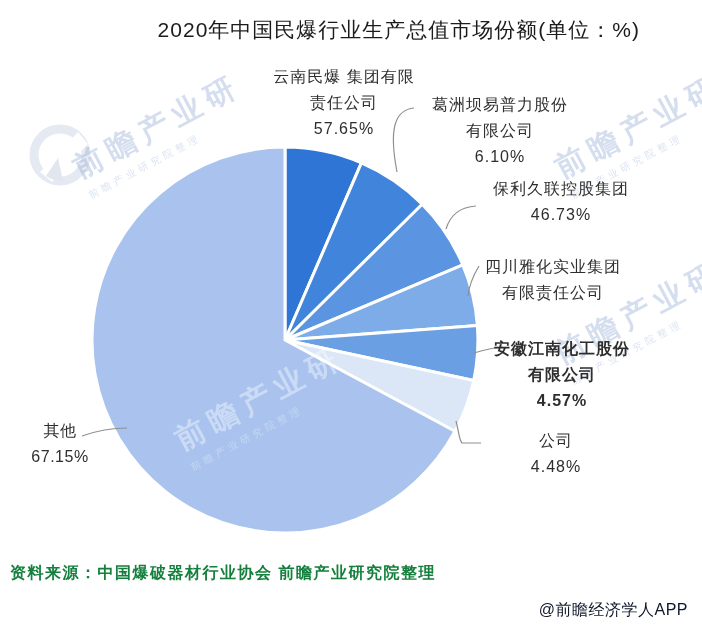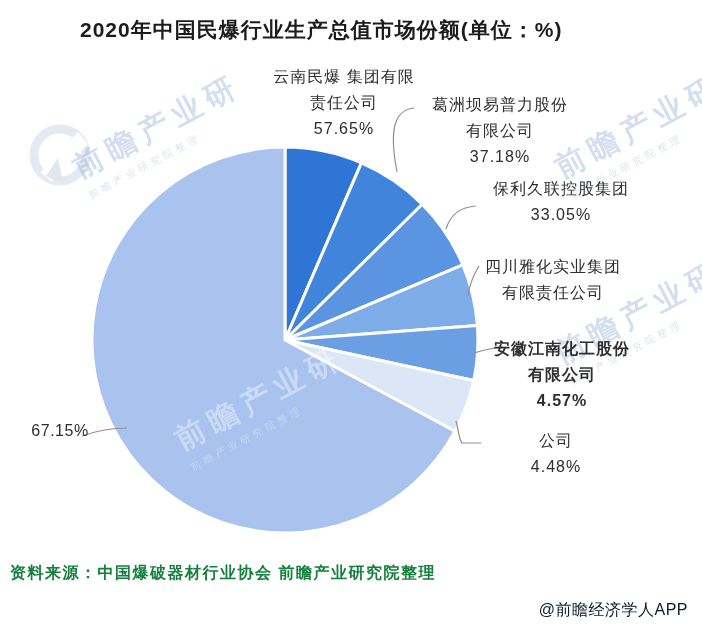--- a/index.html
+++ b/index.html
@@ -1,22 +1,22 @@
 <!DOCTYPE html>
 <html><head>
 <meta charset="utf-8">
 <style>
   html,body{margin:0;padding:0;background:#ffffff;}
   #stage{
     position:relative;width:702px;height:636px;background:#ffffff;overflow:hidden;
     font-family:"Liberation Sans","DejaVu Sans",sans-serif;
   }
   #chart-title{
-    position:absolute;left:80px;top:16px;width:560px;text-align:left;
-    font-size:21px;font-weight:bold;color:#1b1b1b;letter-spacing:1px;
+    position:absolute;left:80px;top:16px;width:560px;text-align:right;
+    font-size:21px;font-weight:normal;color:#1b1b1b;letter-spacing:1px;
   }
   #pie-svg{position:absolute;left:0;top:0;}
   .pie-label{
     position:absolute;width:200px;text-align:center;
     font-size:16px;line-height:26px;color:#2e2e2e;letter-spacing:1px;
   }
   .pie-label span{display:block;text-align:center;}
   .lbl-yunnan{left:244px;top:64px;}
   .lbl-gezhouba{left:400px;top:92px;}
   .lbl-baoli{left:461px;top:176px;}
@@ -96,38 +96,39 @@
   </div>
 
   <div class="pie-label lbl-yunnan">
     <span>云南民爆 集团有限</span>
     <span>责任公司</span>
     <span>57.65%</span>
   </div>
   <div class="pie-label lbl-gezhouba">
     <span>葛洲坝易普力股份</span>
     <span>有限公司</span>
-    <span>37.18%</span>
+    <span>6.10%</span>
   </div>
   <div class="pie-label lbl-baoli">
     <span>保利久联控股集团</span>
-    <span>33.05%</span>
+    <span>46.73%</span>
   </div>
   <div class="pie-label lbl-sichuan">
     <span>四川雅化实业集团</span>
     <span>有限责任公司</span>
   </div>
   <div class="pie-label lbl-anhui">
     <span>安徽江南化工股份</span>
     <span>有限公司</span>
     <span>4.57%</span>
   </div>
   <div class="pie-label lbl-fushun">
     <span>公司</span>
     <span>4.48%</span>
   </div>
   <div class="pie-label lbl-qita">
+    <span>其他</span>
     <span>67.15%</span>
   </div>
 
   <div id="source-line">资料来源：中国爆破器材行业协会 前瞻产业研究院整理</div>
   <div id="credit-line">@前瞻经济学人APP</div>
 </div>
 
 </body></html>

